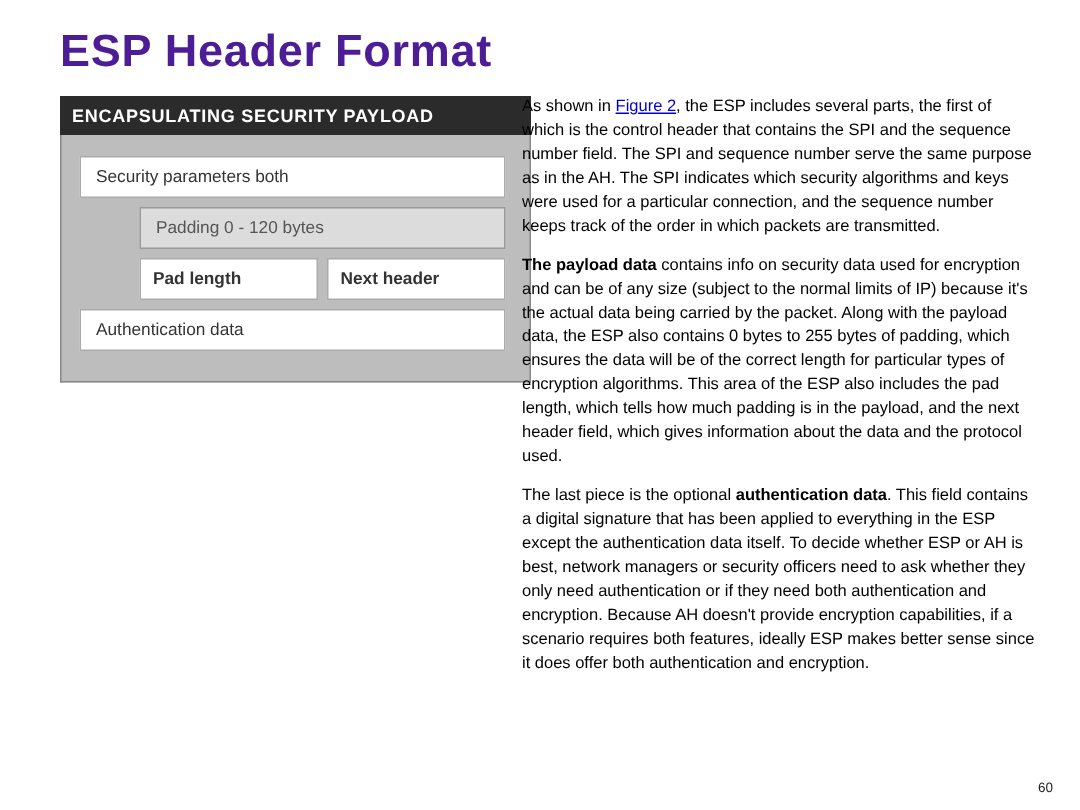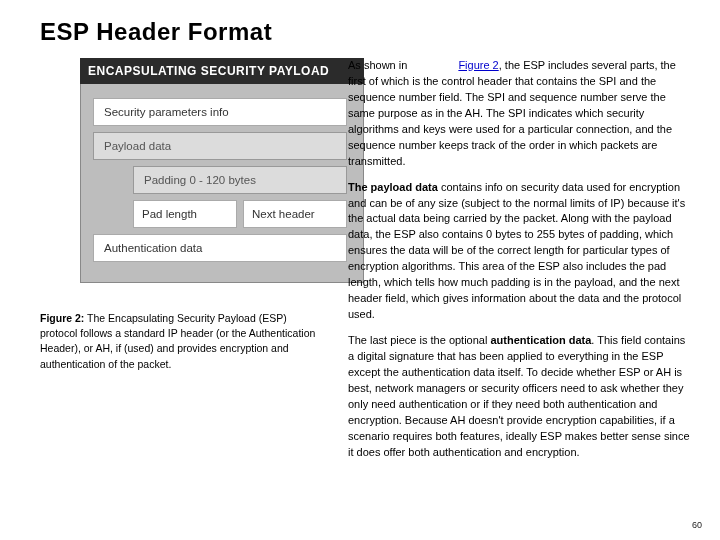--- a/index.html
+++ b/index.html
@@ -8,45 +8,44 @@
     height: 540px;
     background: #fff;
     font-family: Arial, Helvetica, sans-serif;
     color: #000;
     position: relative;
     padding: 18px 30px 20px 40px;
   }
   h1.title {
     font-family: Verdana, Arial, sans-serif;
     font-weight: bold;
-    color: #000000;
-    font-size: 24px;
+    color: #4c1d95;
+    font-size: 30px;
     margin-bottom: 12px;
     letter-spacing: 0.5px;
   }
   .content {
     display: flex;
     gap: 18px;
   }
   .left-col {
     width: 290px;
     flex-shrink: 0;
   }
   .right-col {
     flex: 1;
     font-size: 11px;
     line-height: 1.45;
   }
   .right-col p { margin-bottom: 10px; }
-  .right-col a { color: #0000cc; text-decoration: underline; margin-left: 48px; }
+  .right-col a { color: #0000cc; text-decoration: underline; }
 
   
   .diagram {
-    width: 284px;
-    margin-left: 40px;
+    width: 314px;
   }
   .diagram-title {
     background: #2b2b2b;
     color: #fff;
     font-family: Verdana, Arial, sans-serif;
     font-weight: bold;
     font-size: 12px;
     padding: 6px 8px;
     letter-spacing: 0.5px;
   }
@@ -69,20 +68,21 @@
     background: #dcdcdc;
     border: 1px solid #999;
     color: #555;
   }
   .dbox.row {
     display: flex;
     padding: 0;
     border: none;
     background: transparent;
     gap: 6px;
+    font-weight: bold;
   }
   .dbox.row .half {
     flex: 1;
     background: #fff;
     border: 1px solid #aaa;
     padding: 7px 8px;
   }
 
   .caption {
     font-size: 10.5px;
@@ -104,34 +104,30 @@
 </head>
 <body>
 
 <h1 class="title">ESP Header Format</h1>
 
 <div class="content">
   <div class="left-col">
     <div class="diagram">
       <div class="diagram-title">ENCAPSULATING SECURITY PAYLOAD</div>
       <div class="diagram-body">
-        <div class="dbox">Security parameters info</div>
-        <div class="dbox ghost">Payload data</div>
+        <div class="dbox">Security parameters both</div>
         <div class="dbox ghost" style="margin-left:40px;">Padding 0 - 120 bytes</div>
         <div class="dbox row" style="margin-left:40px;">
           <div class="half">Pad length</div>
           <div class="half">Next header</div>
         </div>
         <div class="dbox">Authentication data</div>
       </div>
     </div>
 
-    <p class="caption">
-      <b>Figure 2:</b><span> The Encapsulating Security Payload (ESP) protocol follows a standard IP header (or the Authentication Header), or AH, if (used) and provides encryption and authentication of the packet.</span>
-    </p>
   </div>
 
   <div class="right-col">
     <p>
       <span>As shown in </span><a href="#">Figure 2</a><span>, the ESP includes several parts, the first of which is the control header that contains the SPI and the sequence number field. The SPI and sequence number serve the same purpose as in the AH. The SPI indicates which security algorithms and keys were used for a particular connection, and the sequence number keeps track of the order in which packets are transmitted.</span>
     </p>
     <p>
       <b>The payload data</b><span> contains info on security data used for encryption and can be of any size (subject to the normal limits of IP) because it's the actual data being carried by the packet. Along with the payload data, the ESP also contains 0 bytes to 255 bytes of padding, which ensures the data will be of the correct length for particular types of encryption algorithms. This area of the ESP also includes the pad length, which tells how much padding is in the payload, and the next header field, which gives information about the data and the protocol used.</span>
     </p>
     <p>

